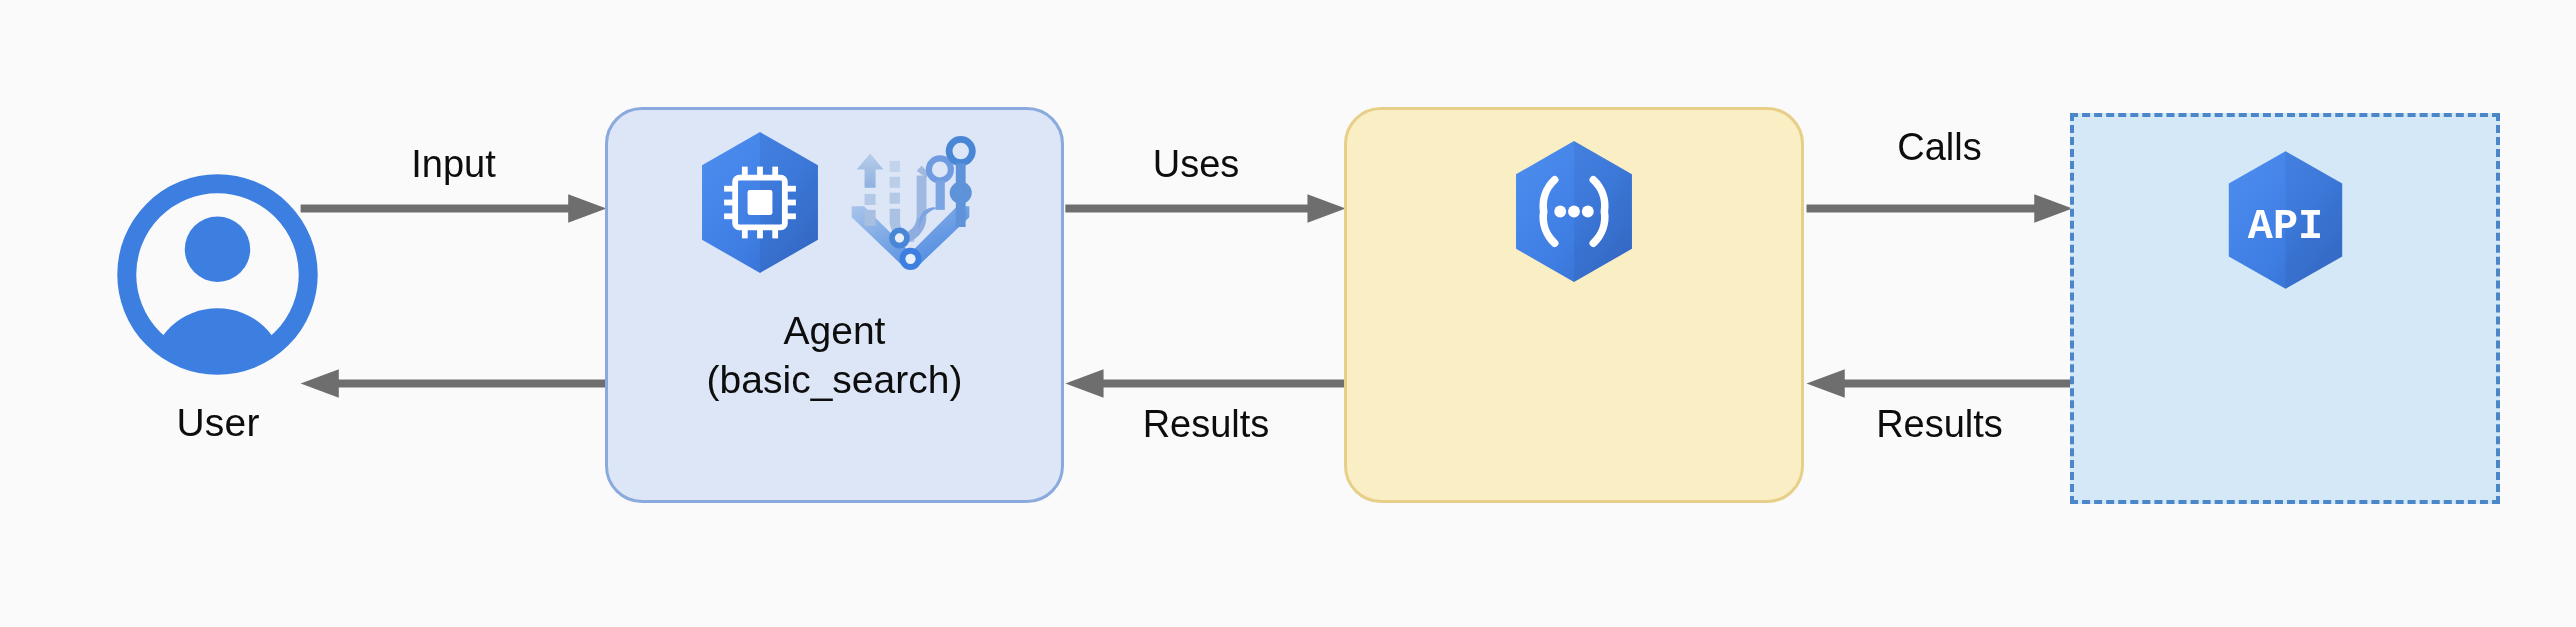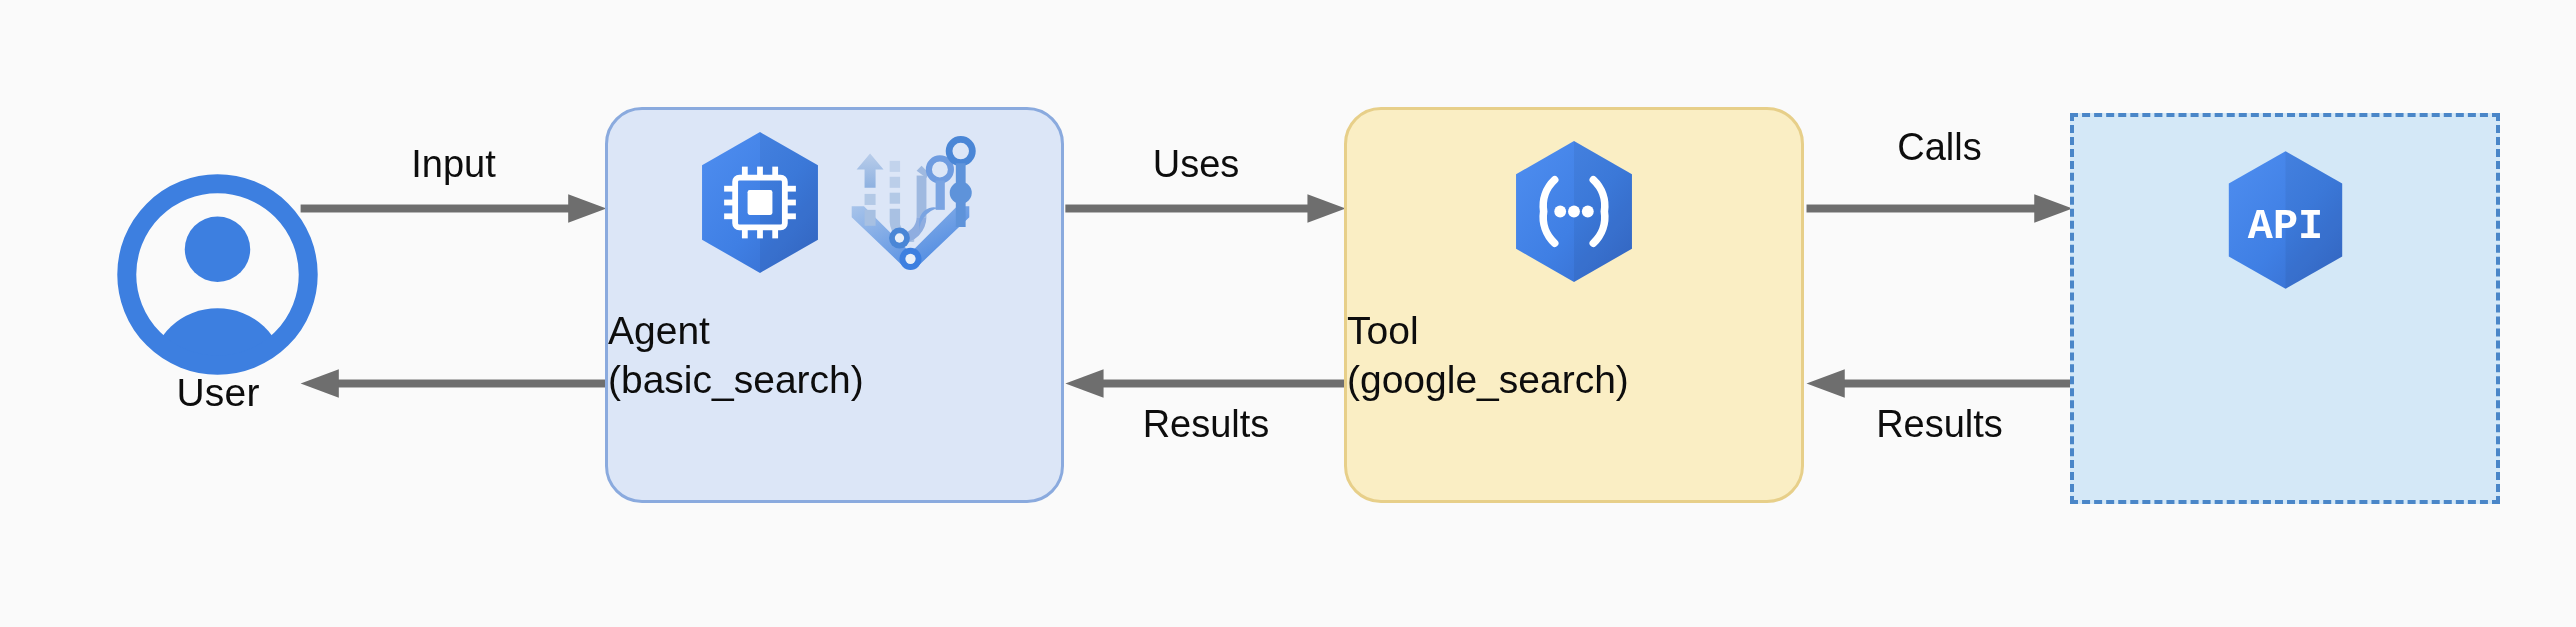--- a/index.html
+++ b/index.html
@@ -29,21 +29,21 @@
   #user-avatar {
     position: absolute;
     left: 22.5px;
     top: 0px;
     width: 211px;
     height: 211px;
   }
   #user-label {
     position: absolute;
     left: 0px;
-    top: 202px;
+    top: 232px;
     width: 258px;
     text-align: center;
     font-size: 39px;
     color: #0d0d0d;
     letter-spacing: 0.2px;
   }
 
   
   .node-box {
     position: absolute;
@@ -88,21 +88,21 @@
     gap: 14.5px;
   }
   #agent-box .node-icons { top: 17.7px; height: 153px; }
   #tool-box  .node-icons { top: 26px; height: 153px; }
   #api-box   .node-icons { top: 29px; height: 150px; }
 
   .node-caption {
     position: absolute;
     left: 0;
     right: 0;
-    text-align: left;
+    text-align: center;
     font-size: 39px;
     line-height: 49px;
     color: #0d0d0d;
     white-space: pre-line;
   }
   #agent-box .node-caption { top: 196px; }
   #tool-box  .node-caption { top: 196px; }
   #api-box   .node-caption { top: 190px; }
 
   
@@ -282,22 +282,20 @@
           <polygon points="50,4 92,28 92,82 50,106 8,82 8,28" fill="url(#hexGradB)"></polygon>
           <polygon points="50,4 92,28 92,82 50,106" fill="#000" opacity="0.05"></polygon>
           <path d="M36,32 A26,26 0 0 0 28,55 A26,26 0 0 0 36,78" fill="none" stroke="#ffffff" stroke-width="5.5" stroke-linecap="round"></path>
           <path d="M64,32 A26,26 0 0 1 72,55 A26,26 0 0 1 64,78" fill="none" stroke="#ffffff" stroke-width="5.5" stroke-linecap="round"></path>
           <circle cx="40" cy="55" r="4.3" fill="#ffffff"></circle>
           <circle cx="50" cy="55" r="4.3" fill="#ffffff"></circle>
           <circle cx="60" cy="55" r="4.3" fill="#ffffff"></circle>
         </svg>
       </span>
     </div>
-    <div class="node-caption">Tool
-(google_search)</div>
   </div>
 
   <div id="label-calls" class="arrow-label">Calls</div>
   <div id="arrow-calls" class="arrow">
     <svg width="269" height="43" viewBox="0 0 334 54" xmlns="http://www.w3.org/2000/svg">
       <rect x="0" y="22" width="290" height="10" fill="#6e6e6e"></rect>
       <polygon points="286,9 334,27 286,45" fill="#6e6e6e"></polygon>
     </svg>
   </div>
 

